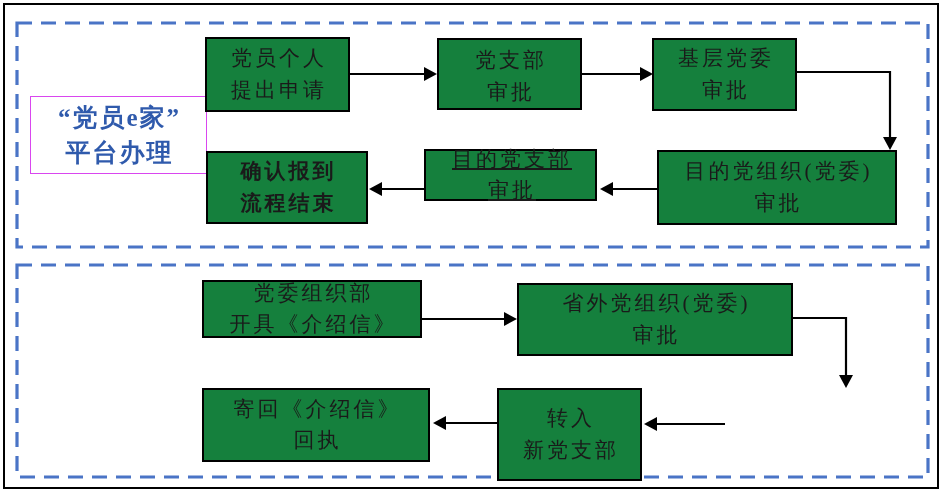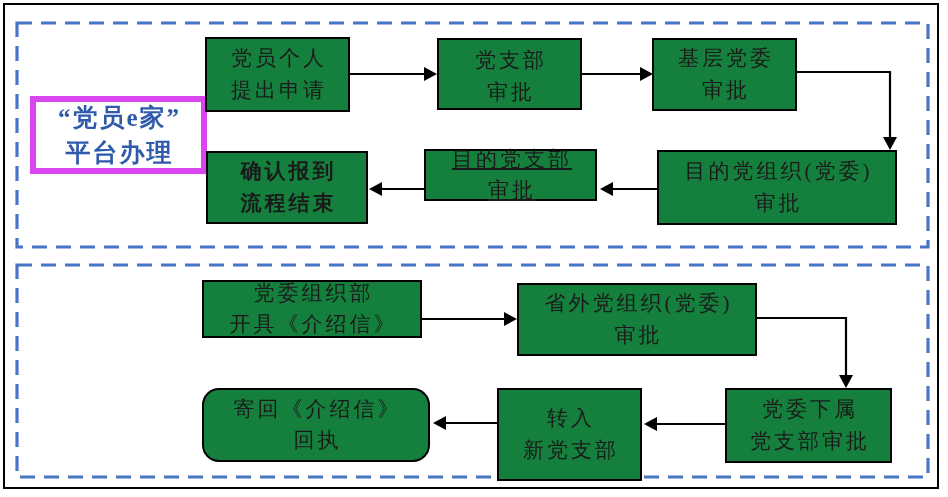--- a/index.html
+++ b/index.html
@@ -35,21 +35,21 @@
     letter-spacing: 3px;
   }
   .node-text {
     white-space: pre-line;
     display: block;
     margin-right: -3px; 
   }
   .side-label {
     position: absolute;
     background: #ffffff;
-    border: 6px solid #d946ef;
+    border: 1px solid #d946ef;
     box-sizing: border-box;
     display: flex;
     align-items: center;
     justify-content: center;
     text-align: center;
     color: #2f5aac;
     font-weight: bold;
     font-size: 25px;
     line-height: 1.4;
     letter-spacing: 2px;
@@ -138,30 +138,26 @@
   </div>
   <div class="node" style="left:206px; top:151px; width:162px; height:73px;font-weight:bold;">
     <span class="node-text">确认报到
 流程结束</span>
   </div>
 
   <div class="node" style="left:202px; top:280px; width:220px; height:58px;">
     <span class="node-text">党委组织部
 开具《介绍信》</span>
   </div>
-  <div class="node" style="left:517px; top:283px; width:240px; height:73px;">
+  <div class="node" style="left:517px; top:283px; width:276px; height:73px;">
     <span class="node-text">省外党组织(党委)
 审批</span>
-  </div>
-  <div class="node" style="left:725px; top:388px; width:167px; height:75px;">
-    <span class="node-text">党委下属
-党支部审批</span>
   </div>
   <div class="node" style="left:497px; top:388px; width:145px; height:93px;">
     <span class="node-text">转入
 新党支部</span>
   </div>
-  <div class="node" style="left:202px; top:388px; width:228px; height:74px;border-radius:17px;">
+  <div class="node" style="left:202px; top:388px; width:228px; height:74px;">
     <span class="node-text">寄回《介绍信》
 回执</span>
   </div>
 
 </div>
 
 </body></html>

